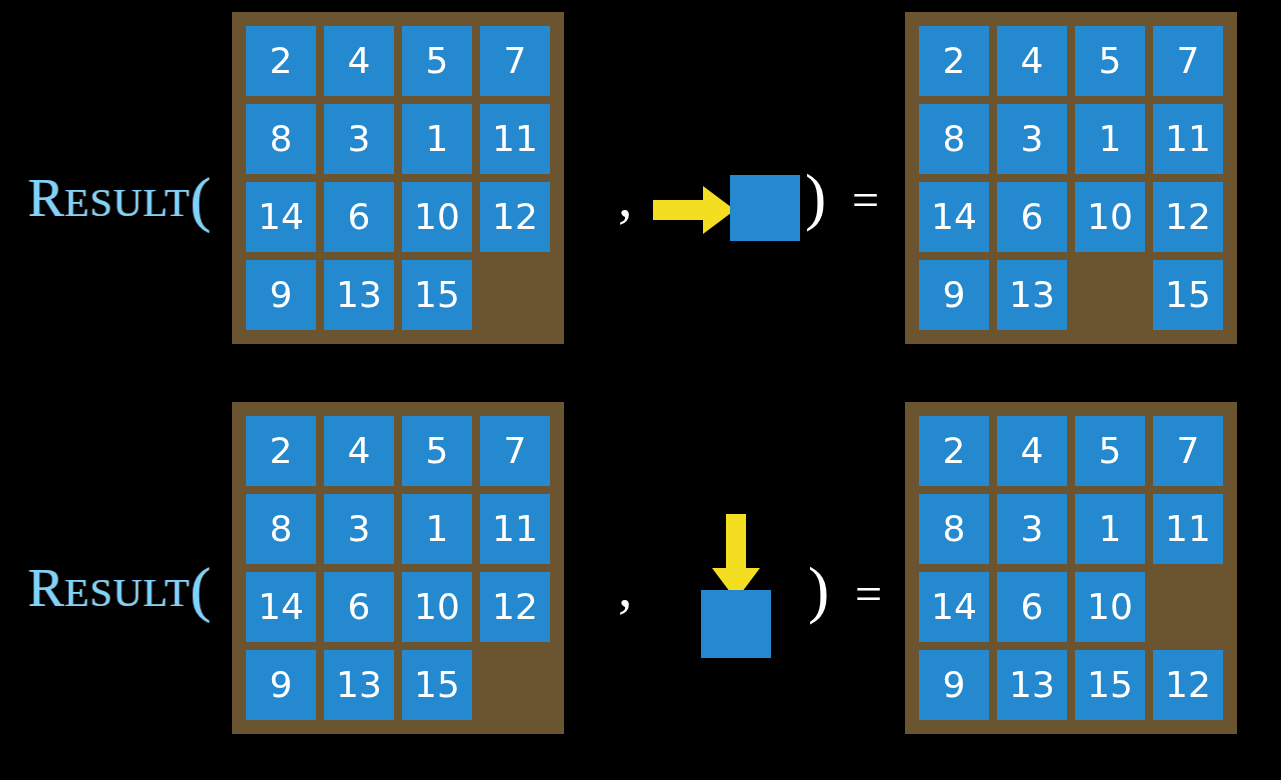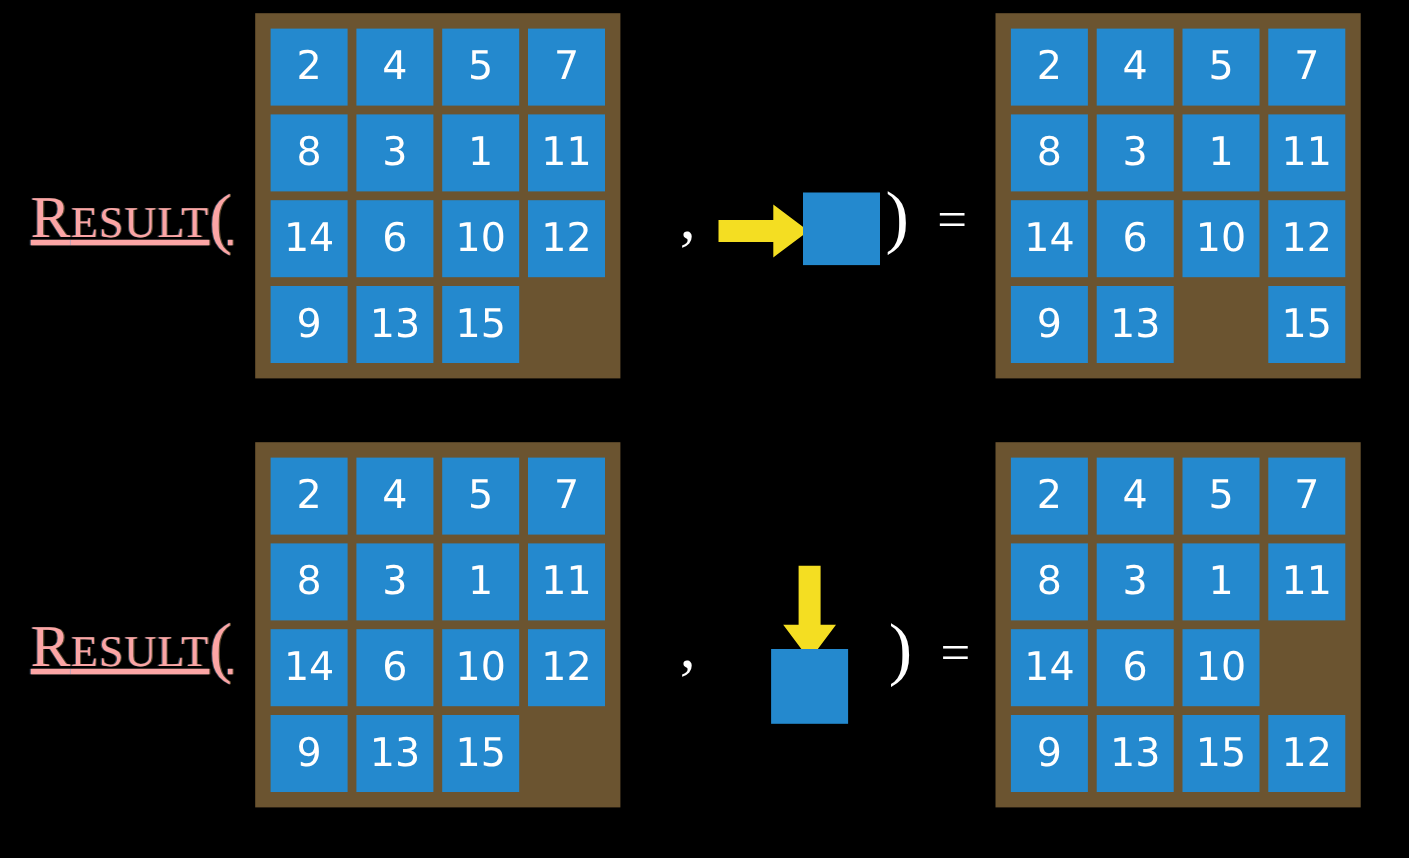--- a/index.html
+++ b/index.html
@@ -31,28 +31,27 @@
   }
   .eq-row.row-top { top: 0; }
   .eq-row.row-bottom { top: 390px; }
 
   
   .result-label {
     position: absolute;
     left: 28px;
     top: 50%;
     transform: translateY(-50%);
-    color: #fca5a5;
+    color: #7dd3fc;
     font-family: "Liberation Serif", serif;
     font-size: 54px;
     line-height: 1;
     white-space: nowrap;
     letter-spacing: 0.5px;
     text-shadow: 1px 0 0 rgba(200,150,90,0.45), -1px 0 0 rgba(120,160,210,0.45);
-    text-decoration: underline;
   }
   .result-label .cap-first { font-size: 54px; }
   .result-label .cap-rest {
     font-size: 40px;
     letter-spacing: 1px;
   }
   .result-label .paren-open {
     font-size: 62px;
     position: relative;
     top: 4px;

